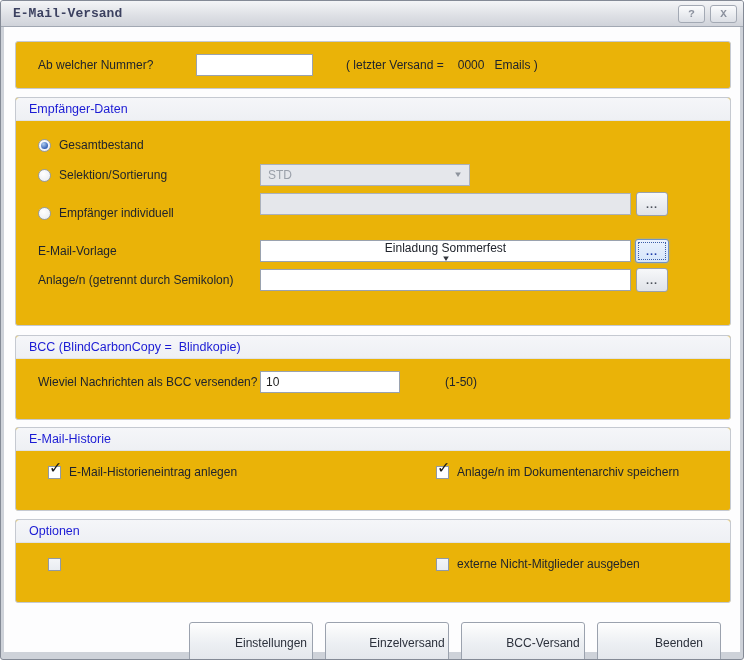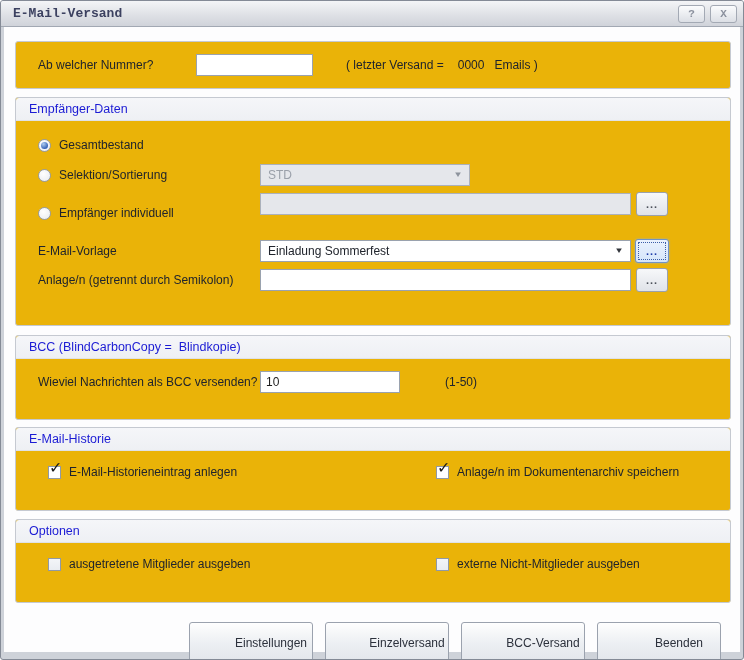--- a/index.html
+++ b/index.html
@@ -146,21 +146,21 @@
       <span class="lbl">Empfänger individuell</span>
     </div>
     <input class="txt disabled" style="left: 244px; top: 95px; width: 371px;" type="text" disabled="" value="">
     <div class="browse" style="left:620px;top:94px;">
       <span>...</span>
     </div>
 
     <div class="row" style="left:22px;top:141px;height:24px;">
       <span class="lbl">E-Mail-Vorlage</span>
     </div>
-    <div class="combo" style="left:244px;top:142px;width:371px;">
+    <div class="combo" style="left:244px;top:142px;width:371px;flex-direction:column;">
       <span>Einladung Sommerfest</span>
       <span class="arrow">▼</span>
     </div>
     <div class="browse focused" style="left:619px;top:141px;width:34px;">
       <span>...</span>
     </div>
 
     <div class="row" style="left:22px;top:170px;height:24px;">
       <span class="lbl">Anlage/n (getrennt durch Semikolon)</span>
     </div>
@@ -194,21 +194,20 @@
           <span class="check">✓</span>
         </span>
       <span class="lbl">Anlage/n im Dokumentenarchiv speichern</span>
     </div>
   </div>
 
   <div class="panel" style="top:518px;height:84px;">
     <div class="hdr">Optionen</div>
     <div class="cb" style="left:32px;top:36px;">
       <span class="box"></span>
-      <span class="lbl">ausgetretene Mitglieder ausgeben</span>
     </div>
     <div class="cb" style="left:420px;top:36px;">
       <span class="box"></span>
       <span class="lbl">externe Nicht-Mitglieder ausgeben</span>
     </div>
   </div>
 
   <div class="footer">
     <div class="btn">
       <span>Einstellungen</span>

